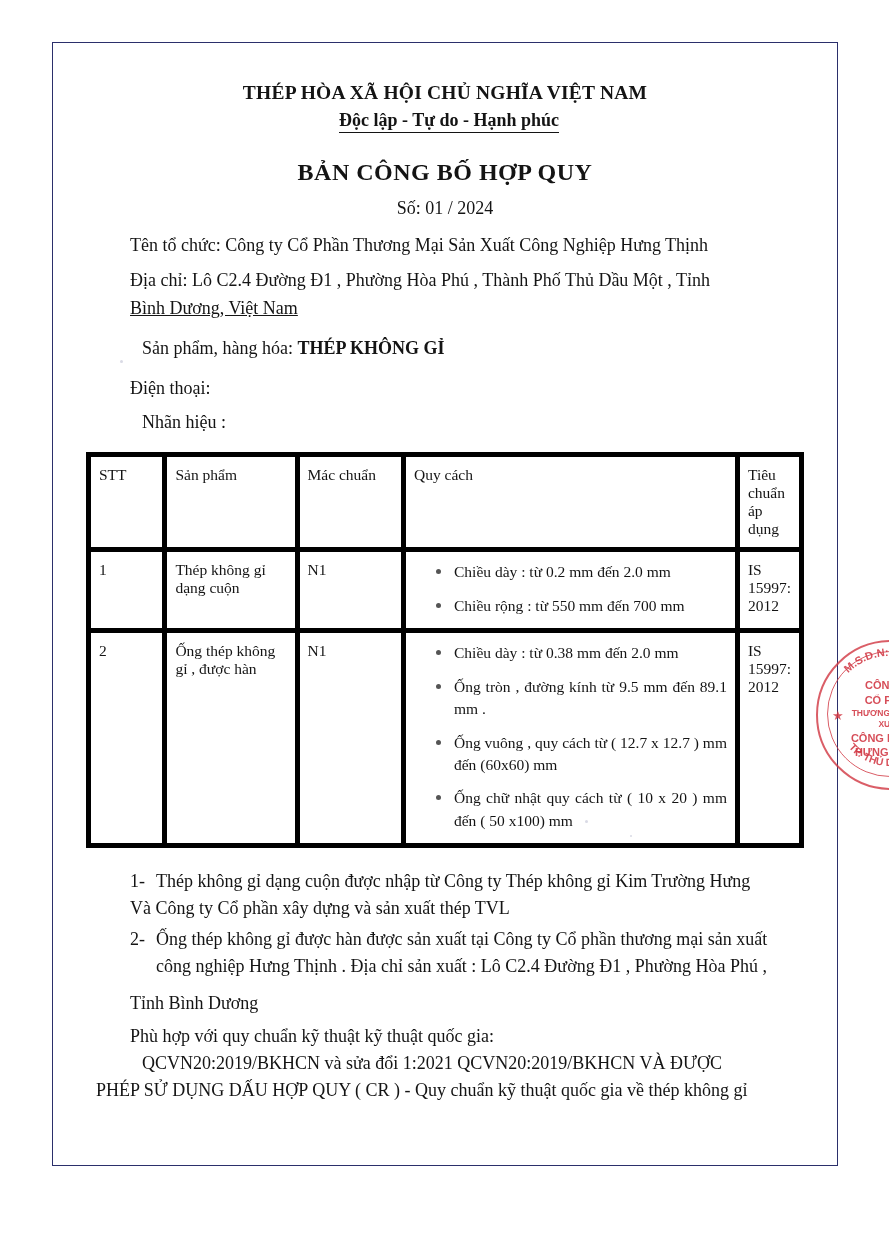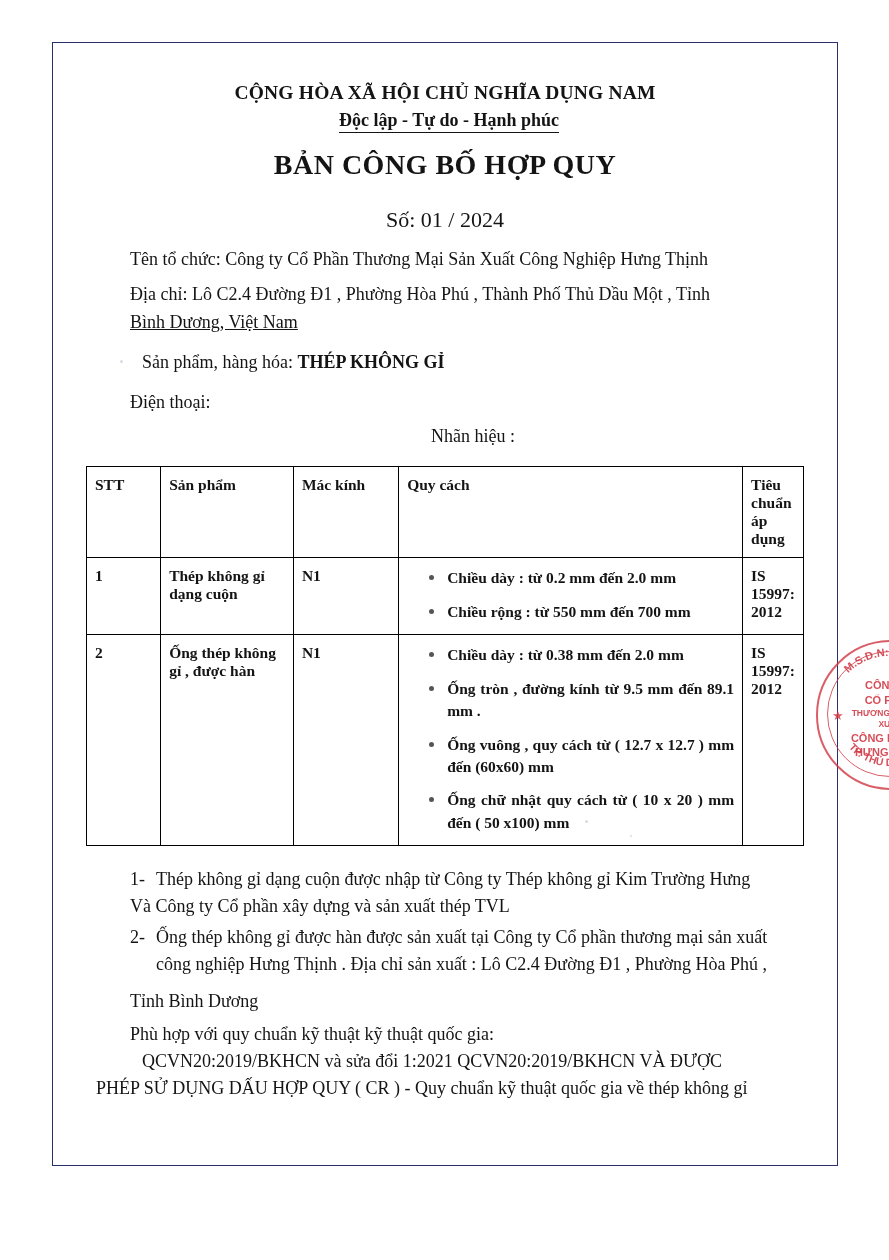--- a/index.html
+++ b/index.html
@@ -50,49 +50,49 @@
     font-size: 18px;
     margin-top: 6px;
     display: inline-block;
     border-bottom: 1.3px solid #141414;
     padding-bottom: 1px;
     margin-left: 8px;
   }
 
   .doc-title {
     font-weight: bold;
-    font-size: 28px;
-    margin-top: 16px;
+    font-size: 24px;
+    margin-top: 26px;
     letter-spacing: 0.5px;
   }
   .doc-number {
-    font-size: 22px;
-    margin-top: 26px;
+    font-size: 18px;
+    margin-top: 12px;
   }
 
   .para {
     font-size: 18px;
     line-height: 1.52;
     margin-top: 13px;
   }
   .para.indent { padding-left: 44px; }
   .para.indent2 { padding-left: 56px; }
   .bold { font-weight: bold; }
 
   table.spec {
     width: 100%;
     border-collapse: collapse;
     margin-top: 16px;
     font-size: 15.5px;
   }
   table.spec th, table.spec td {
-    border: 1px solid #000000;
+    border: 5px solid #000000;
     vertical-align: top;
     padding: 9px 8px;
-    font-weight: bold;
+    font-weight: normal;
     text-align: left;
   }
   table.spec th { font-size: 15.5px; }
   .col-stt { width: 58px; text-align: center; }
   .col-sp  { width: 118px; }
   .col-mac { width: 90px; text-align: center; }
   .col-qc  { width: 334px; }
   .col-tc  { width: auto; }
   td.c { text-align: center; }
   td.just { text-align: justify; text-justify: inter-word; }
@@ -193,44 +193,44 @@
   }
 </style>
 </head>
 <body>
 
 <div class="page-frame"></div>
 
 <div class="content">
 
   <div class="center">
-    <div class="national-title">CỘNG HÒA XÃ HỘI CHỦ NGHĨA DỤNG NAM</div>
+    <div class="national-title">THÉP HÒA XÃ HỘI CHỦ NGHĨA VIỆT NAM</div>
     <div><span class="national-sub">Độc lập - Tự do - Hạnh phúc</span></div>
   </div>
 
   <div class="center doc-title">BẢN CÔNG BỐ HỢP QUY</div>
   <div class="center doc-number">Số: 01 / 2024</div>
 
   <div class="para indent">Tên tổ chức: Công ty Cổ Phần Thương Mại Sản Xuất Công Nghiệp Hưng Thịnh</div>
   <div class="para indent" style="margin-top:8px;">Địa chỉ: Lô C2.4 Đường Đ1 , Phường Hòa Phú , Thành Phố Thủ Dầu Một , Tỉnh</div>
   <div class="para indent" style="margin-top:0;text-decoration:underline;">Bình Dương, Việt Nam</div>
   <div class="para indent2">
     <span>Sản phẩm, hàng hóa:</span>
     <span class="bold">THÉP KHÔNG GỈ</span>
   </div>
 
   <div class="para indent">Điện thoại:</div>
-  <div class="para indent2" style="margin-top:6px;text-align:center;">Nhãn hiệu :</div>
+  <div class="para indent2" style="margin-top:6px;">Nhãn hiệu :</div>
 
   <table class="spec">
     <thead>
       <tr>
         <th class="col-stt">STT</th>
         <th class="col-sp">Sản phẩm</th>
-        <th class="col-mac">Mác kính</th>
+        <th class="col-mac">Mác chuẩn</th>
         <th class="col-qc">Quy cách</th>
         <th class="col-tc">Tiêu chuẩn áp dụng</th>
       </tr>
     </thead>
     <tbody>
       <tr>
         <td class="c">1</td>
         <td class="just">Thép không gỉ dạng cuộn</td>
         <td class="c">N1</td>
         <td>

